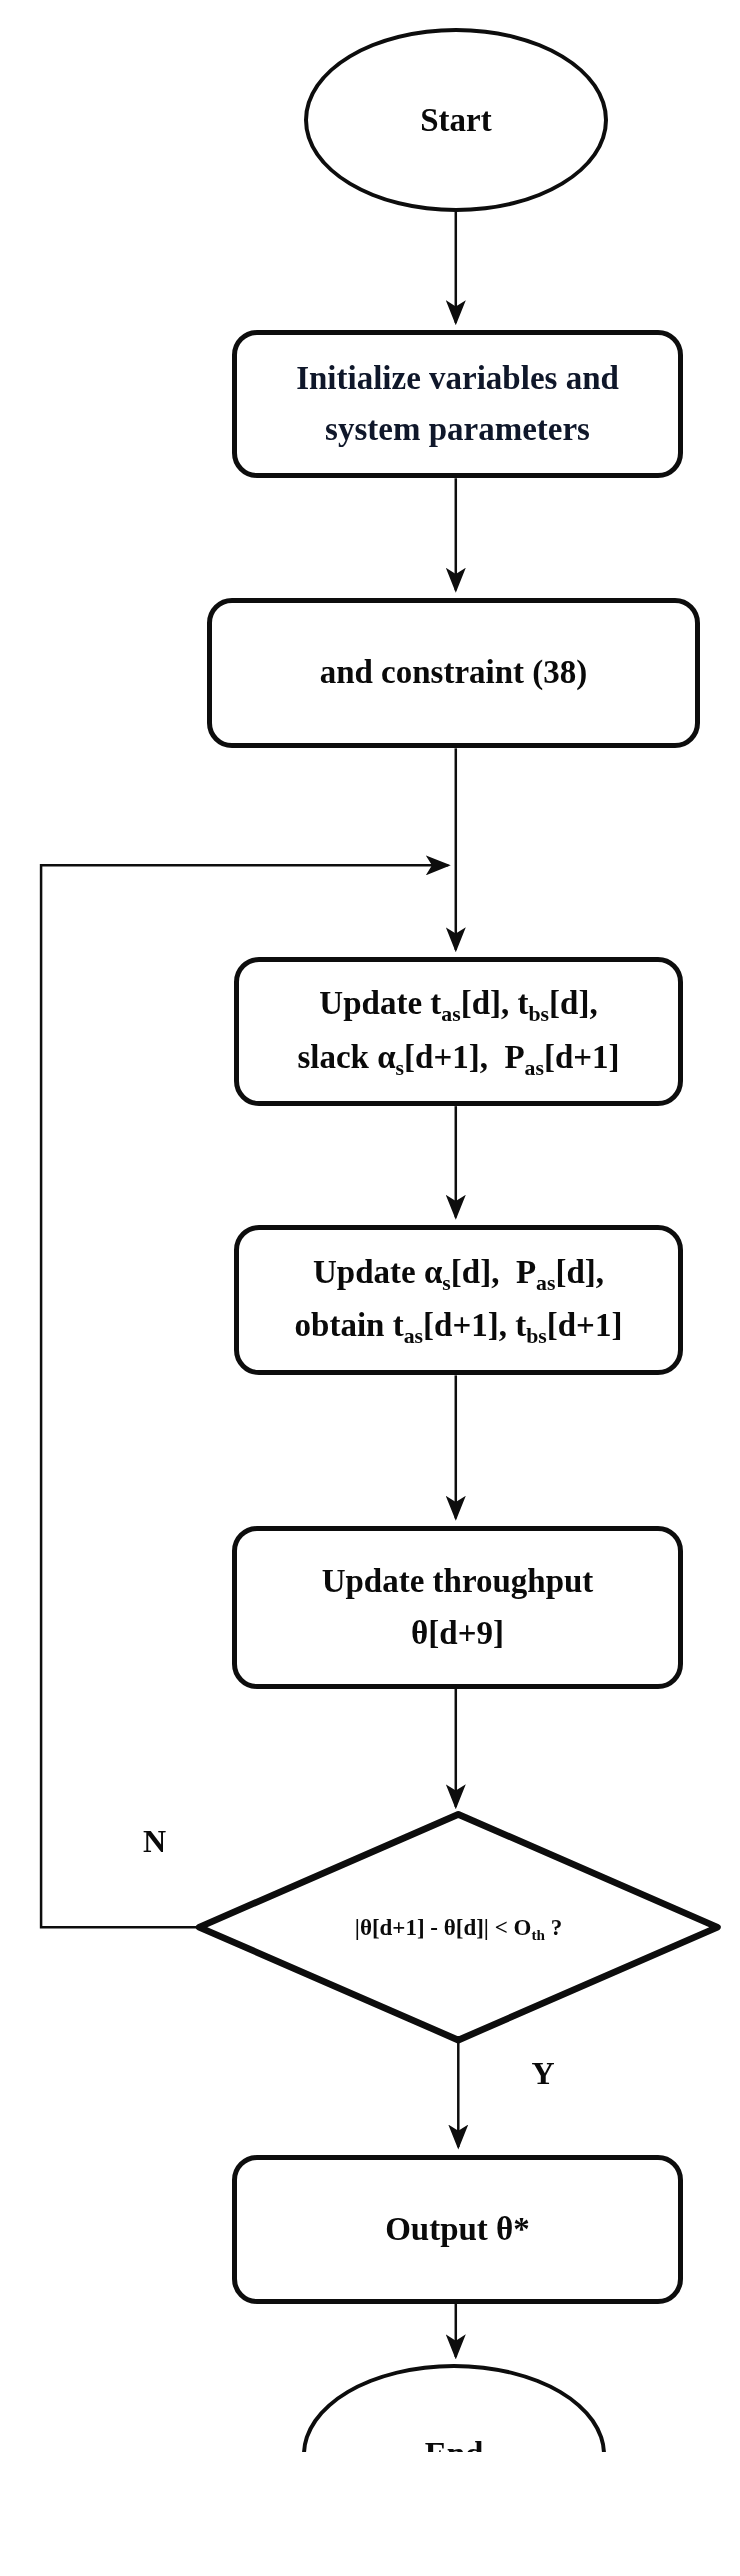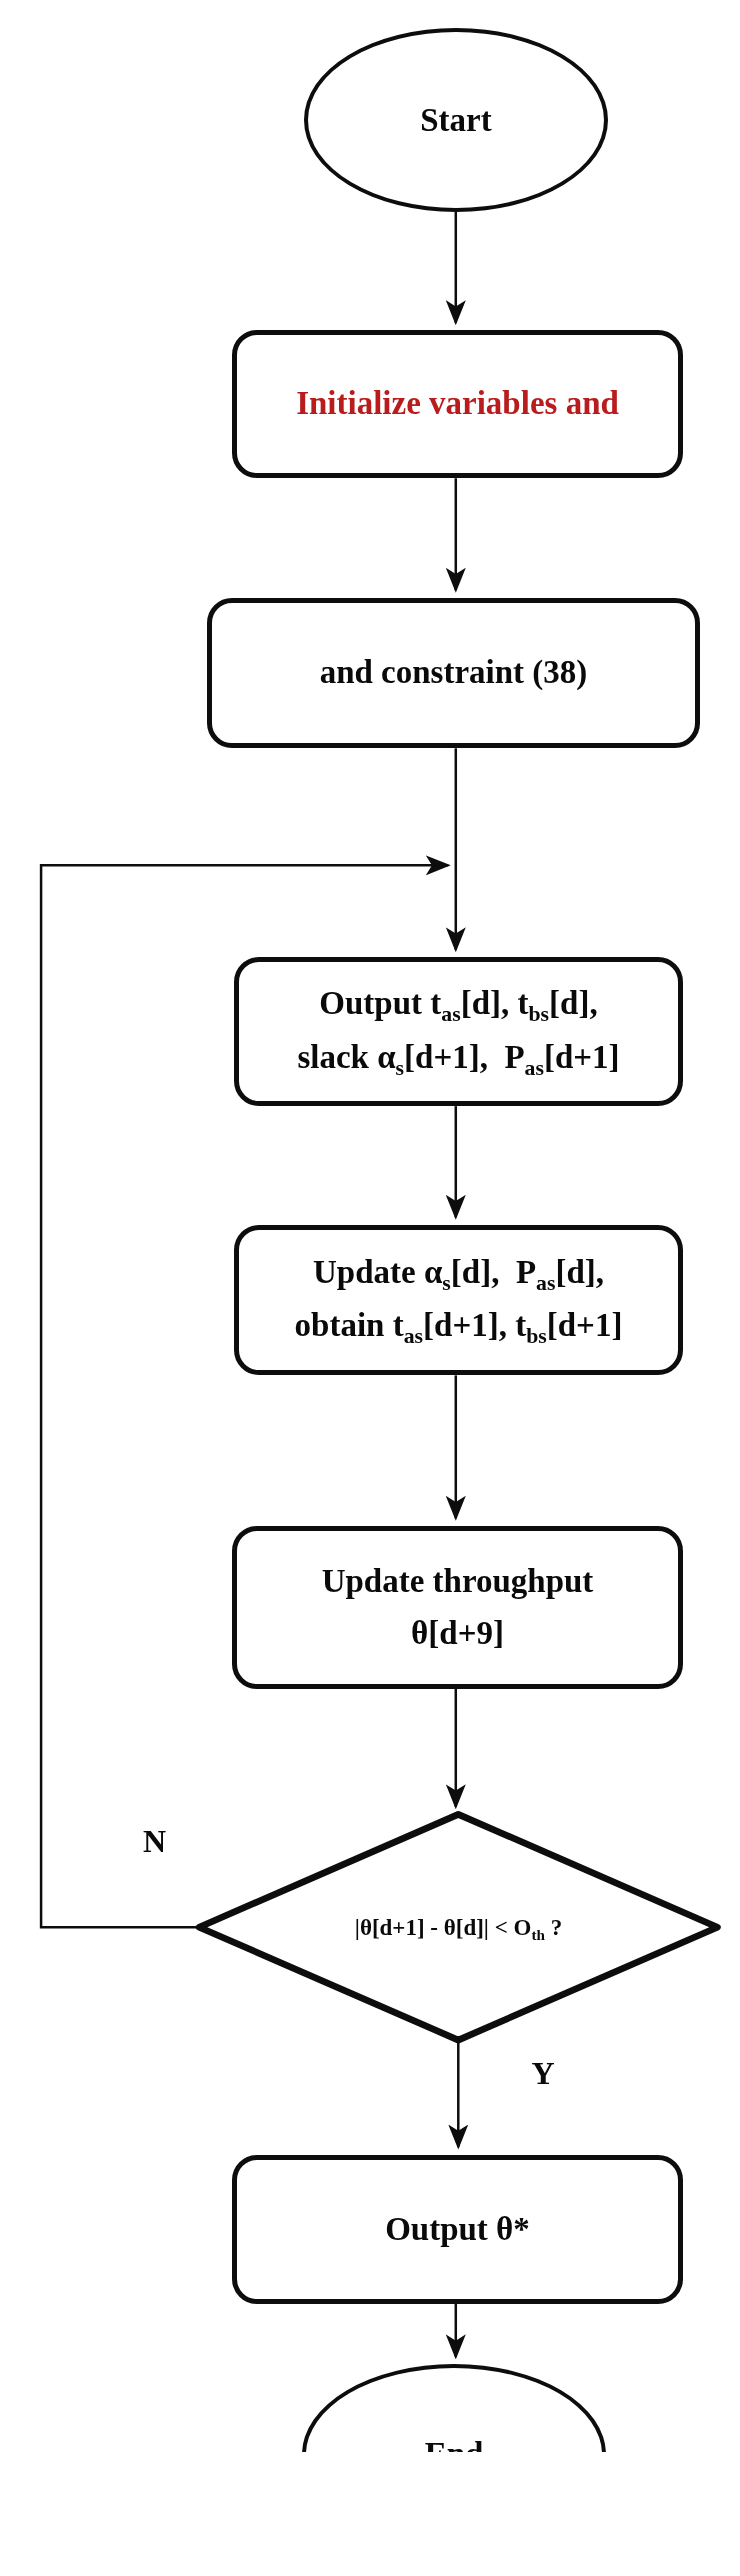--- a/index.html
+++ b/index.html
@@ -90,30 +90,31 @@
     <path d="M548,2440 L548,2568" stroke="#0d0d0d" stroke-width="3" fill="none" marker-end="url(#arrowhead)"></path>
     <path d="M545,2755 L545,2819" stroke="#0d0d0d" stroke-width="3" fill="none" marker-end="url(#arrowhead)"></path>
 
     <polygon points="548,2170 858,2305 548,2440 238,2305" fill="#ffffff" stroke="#0d0d0d" stroke-width="8" stroke-linejoin="round"></polygon>
   </svg>
 
   <div class="node terminator n-start">
     <span>Start</span>
   </div>
 
-  <div class="node process n-init" style="color: #b91c1c;">
+  <div class="node process n-init" style="color: #0f172a;">
     <div class="box-line"><span>Initialize variables and</span></div>
+    <div class="box-line"><span>system parameters</span></div>
   </div>
 
   <div class="node process n-slack">
     <div class="box-line"><span>and constraint (38)</span></div>
   </div>
 
   <div class="node process n-given1">
-    <div class="box-line"><span>Output t</span><span class="sub">as</span><span>[d], t</span><span class="sub">bs</span><span>[d],</span></div>
+    <div class="box-line"><span>Update t</span><span class="sub">as</span><span>[d], t</span><span class="sub">bs</span><span>[d],</span></div>
     <div class="box-line"><span>slack α</span><span class="sub">s</span><span>[d+1],  P</span><span class="sub">as</span><span>[d+1]</span></div>
   </div>
 
   <div class="node process n-given2">
     <div class="box-line"><span>Update α</span><span class="sub">s</span><span>[d],  P</span><span class="sub">as</span><span>[d],</span></div>
     <div class="box-line"><span>obtain t</span><span class="sub">as</span><span>[d+1], t</span><span class="sub">bs</span><span>[d+1]</span></div>
   </div>
 
   <div class="node process n-update">
     <div class="box-line"><span>Update throughput</span></div>

